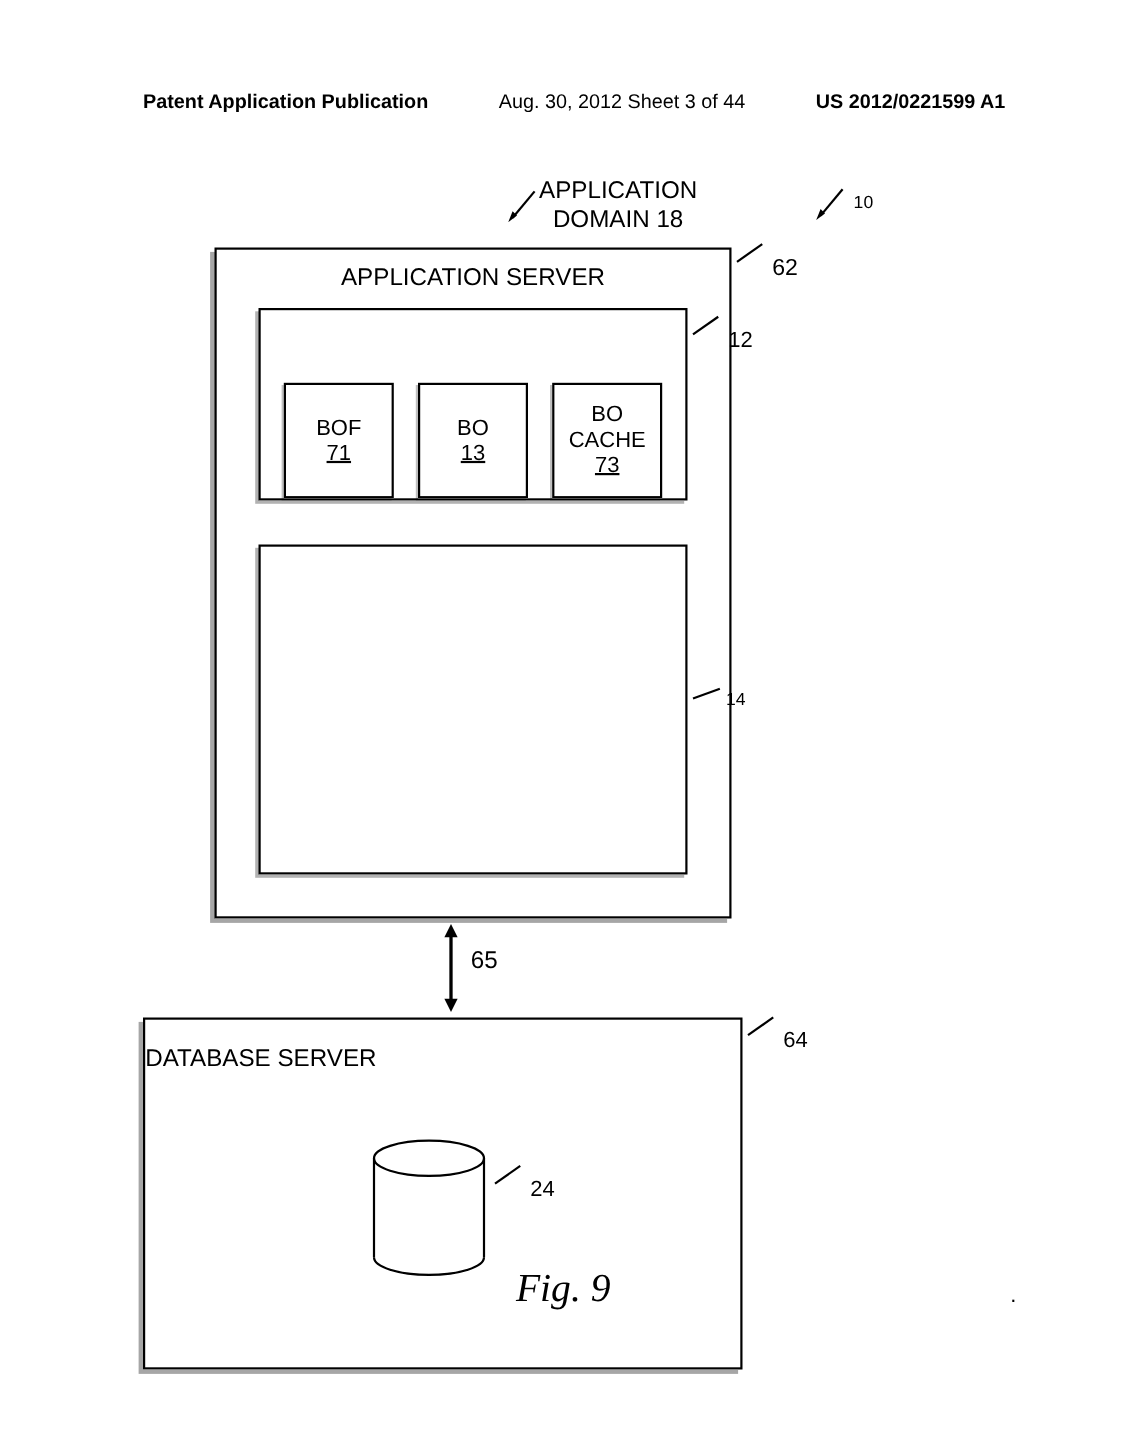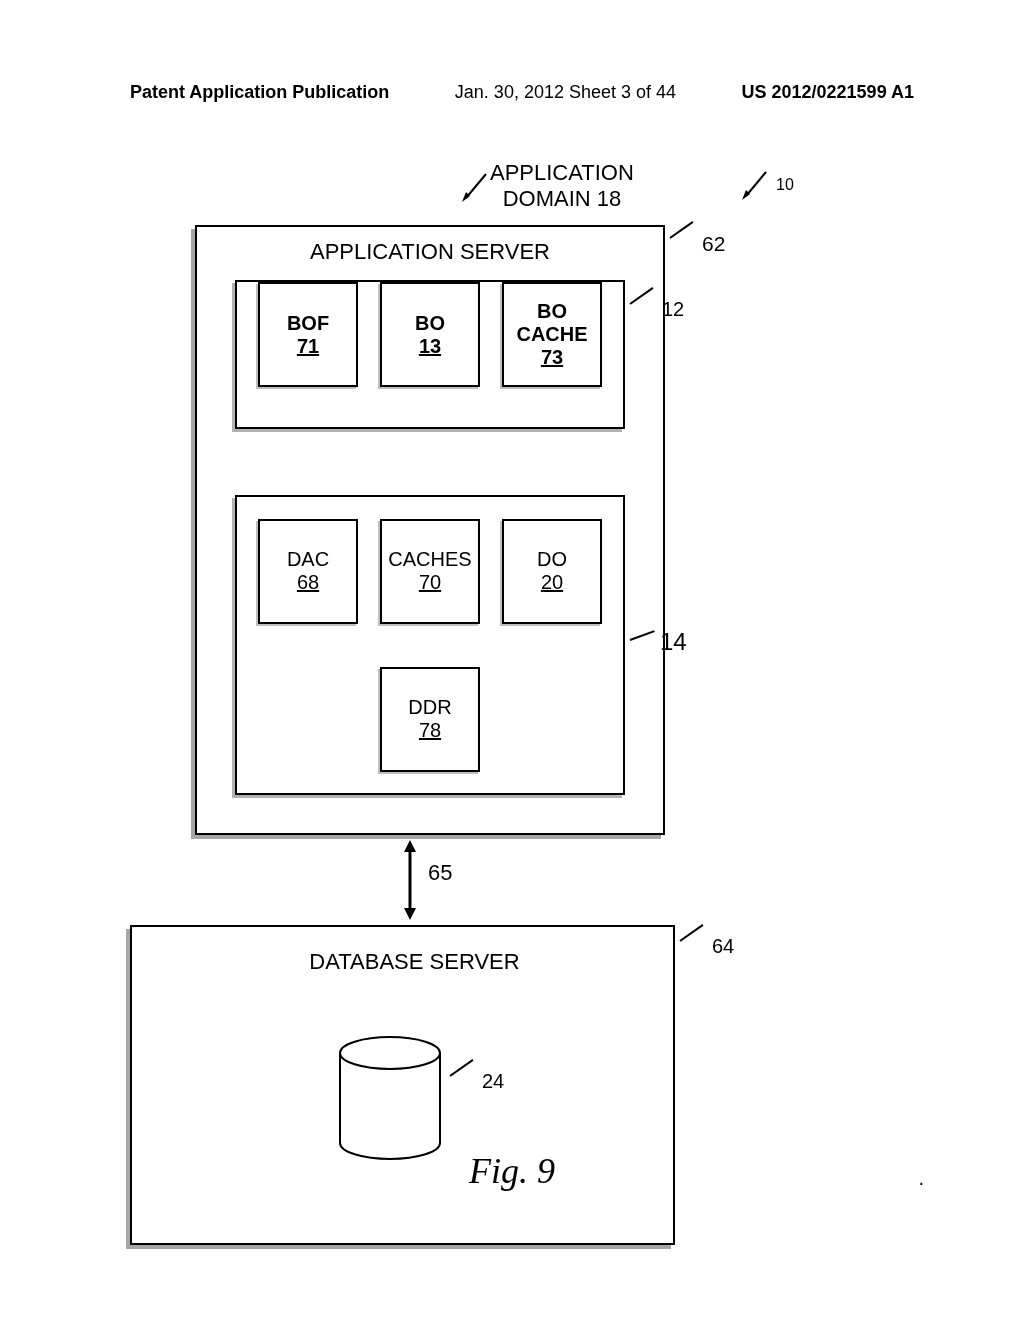--- a/index.html
+++ b/index.html
@@ -80,28 +80,27 @@
     align-items: center;
     font-size: 21px;
   }
 
   
   .container-12 {
     position: absolute;
     top: 140px;
     left: 235px;
     width: 390px;
-    height: 149px;
+    height: 175px;
     border: 2px solid #000;
     box-shadow: -3px 3px 0 rgba(0,0,0,0.3);
     display: flex;
     justify-content: space-around;
-    align-items: flex-start;
+    align-items: flex-end;
     padding: 0 10px;
-    font-weight: bold;
   }
   .leader-12 {
     position: absolute;
     top: 158px;
     left: 630px;
     display: flex;
     align-items: center;
     font-size: 20px;
   }
 
@@ -121,21 +120,21 @@
     align-items: center;
     height: 50%;
     padding: 0 10px;
   }
   .leader-14 {
     position: absolute;
     top: 488px;
     left: 630px;
     display: flex;
     align-items: center;
-    font-size: 24px;
+    font-size: 16px;
   }
 
   .small-box {
     border: 2px solid #000;
     width: 100px;
     height: 105px;
     display: flex;
     flex-direction: column;
     justify-content: center;
     align-items: center;
@@ -165,24 +164,22 @@
   .db-server-box {
     position: absolute;
     top: 785px;
     left: 130px;
     width: 545px;
     height: 320px;
     border: 2px solid #000;
     box-shadow: -4px 4px 0 rgba(0,0,0,0.35);
   }
   .db-server-title {
-    text-align: center;
     font-size: 22px;
     margin-top: 22px;
-    margin-left: 24px;
   }
   .leader-64 {
     position: absolute;
     top: 795px;
     left: 680px;
     display: flex;
     align-items: center;
     font-size: 20px;
   }
 
@@ -244,21 +241,21 @@
     bottom: 50px;
     right: 100px;
     font-size: 20px;
   }
 </style>
 </head>
 <body>
 
 <div class="header">
   <div class="left">Patent Application Publication</div>
-  <div class="center">Jan. 30, 2012  Sheet 3 of 44</div>
+  <div class="center">Aug. 30, 2012  Sheet 3 of 44</div>
   <div class="right">US 2012/0221599 A1</div>
 </div>
 
 <div class="diagram-area">
 
   <div class="leader-arrow-18">
     <svg width="30" height="34">
         <line x1="26" y1="4" x2="6" y2="28" stroke="#000" stroke-width="2"></line>
         <polygon points="2,32 10,26 6,22" fill="#000"></polygon>
       </svg>
@@ -298,38 +295,20 @@
       <div class="num">73</div>
     </div>
   </div>
   <div class="leader-12">
     <span class="leader-line"></span>
       <span>12</span>
   </div>
 
   <div class="container-14">
     <div class="row">
-      <div class="small-box">
-        <div>DAC</div>
-        <div class="num">68</div>
-      </div>
-      <div class="small-box">
-        <div>CACHES</div>
-        <div class="num">70</div>
-      </div>
-      <div class="small-box">
-        <div>DO</div>
-        <div class="num">20</div>
-      </div>
-    </div>
-    <div class="row">
-      <div class="small-box">
-        <div>DDR</div>
-        <div class="num">78</div>
-      </div>
     </div>
   </div>
   <div class="leader-14">
     <span class="leader-line-h"></span>
       <span>14</span>
   </div>
 
   <div class="double-arrow">
     <svg width="24" height="80">
       <line x1="12" y1="8" x2="12" y2="72" stroke="#000" stroke-width="3"></line>

